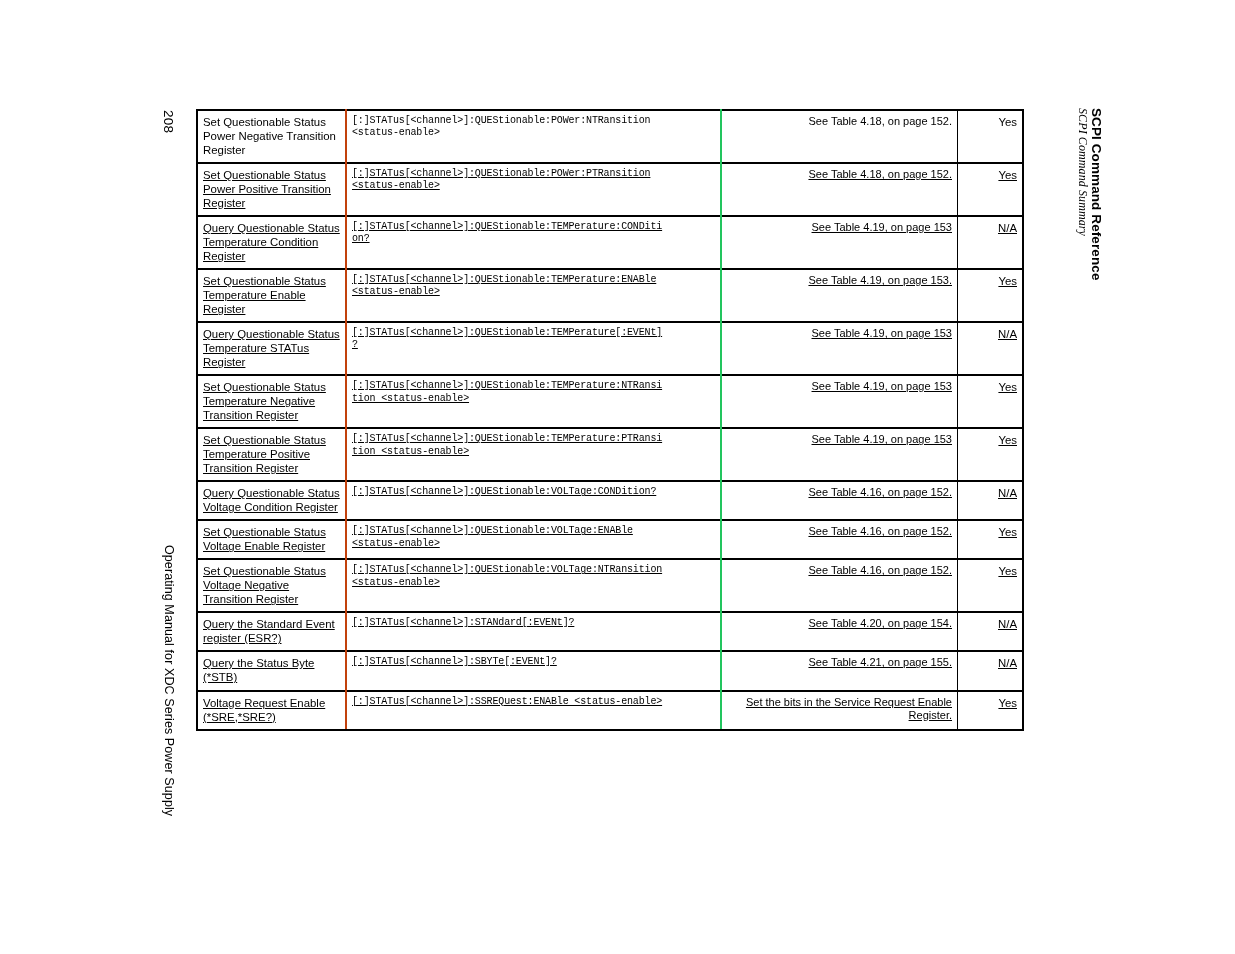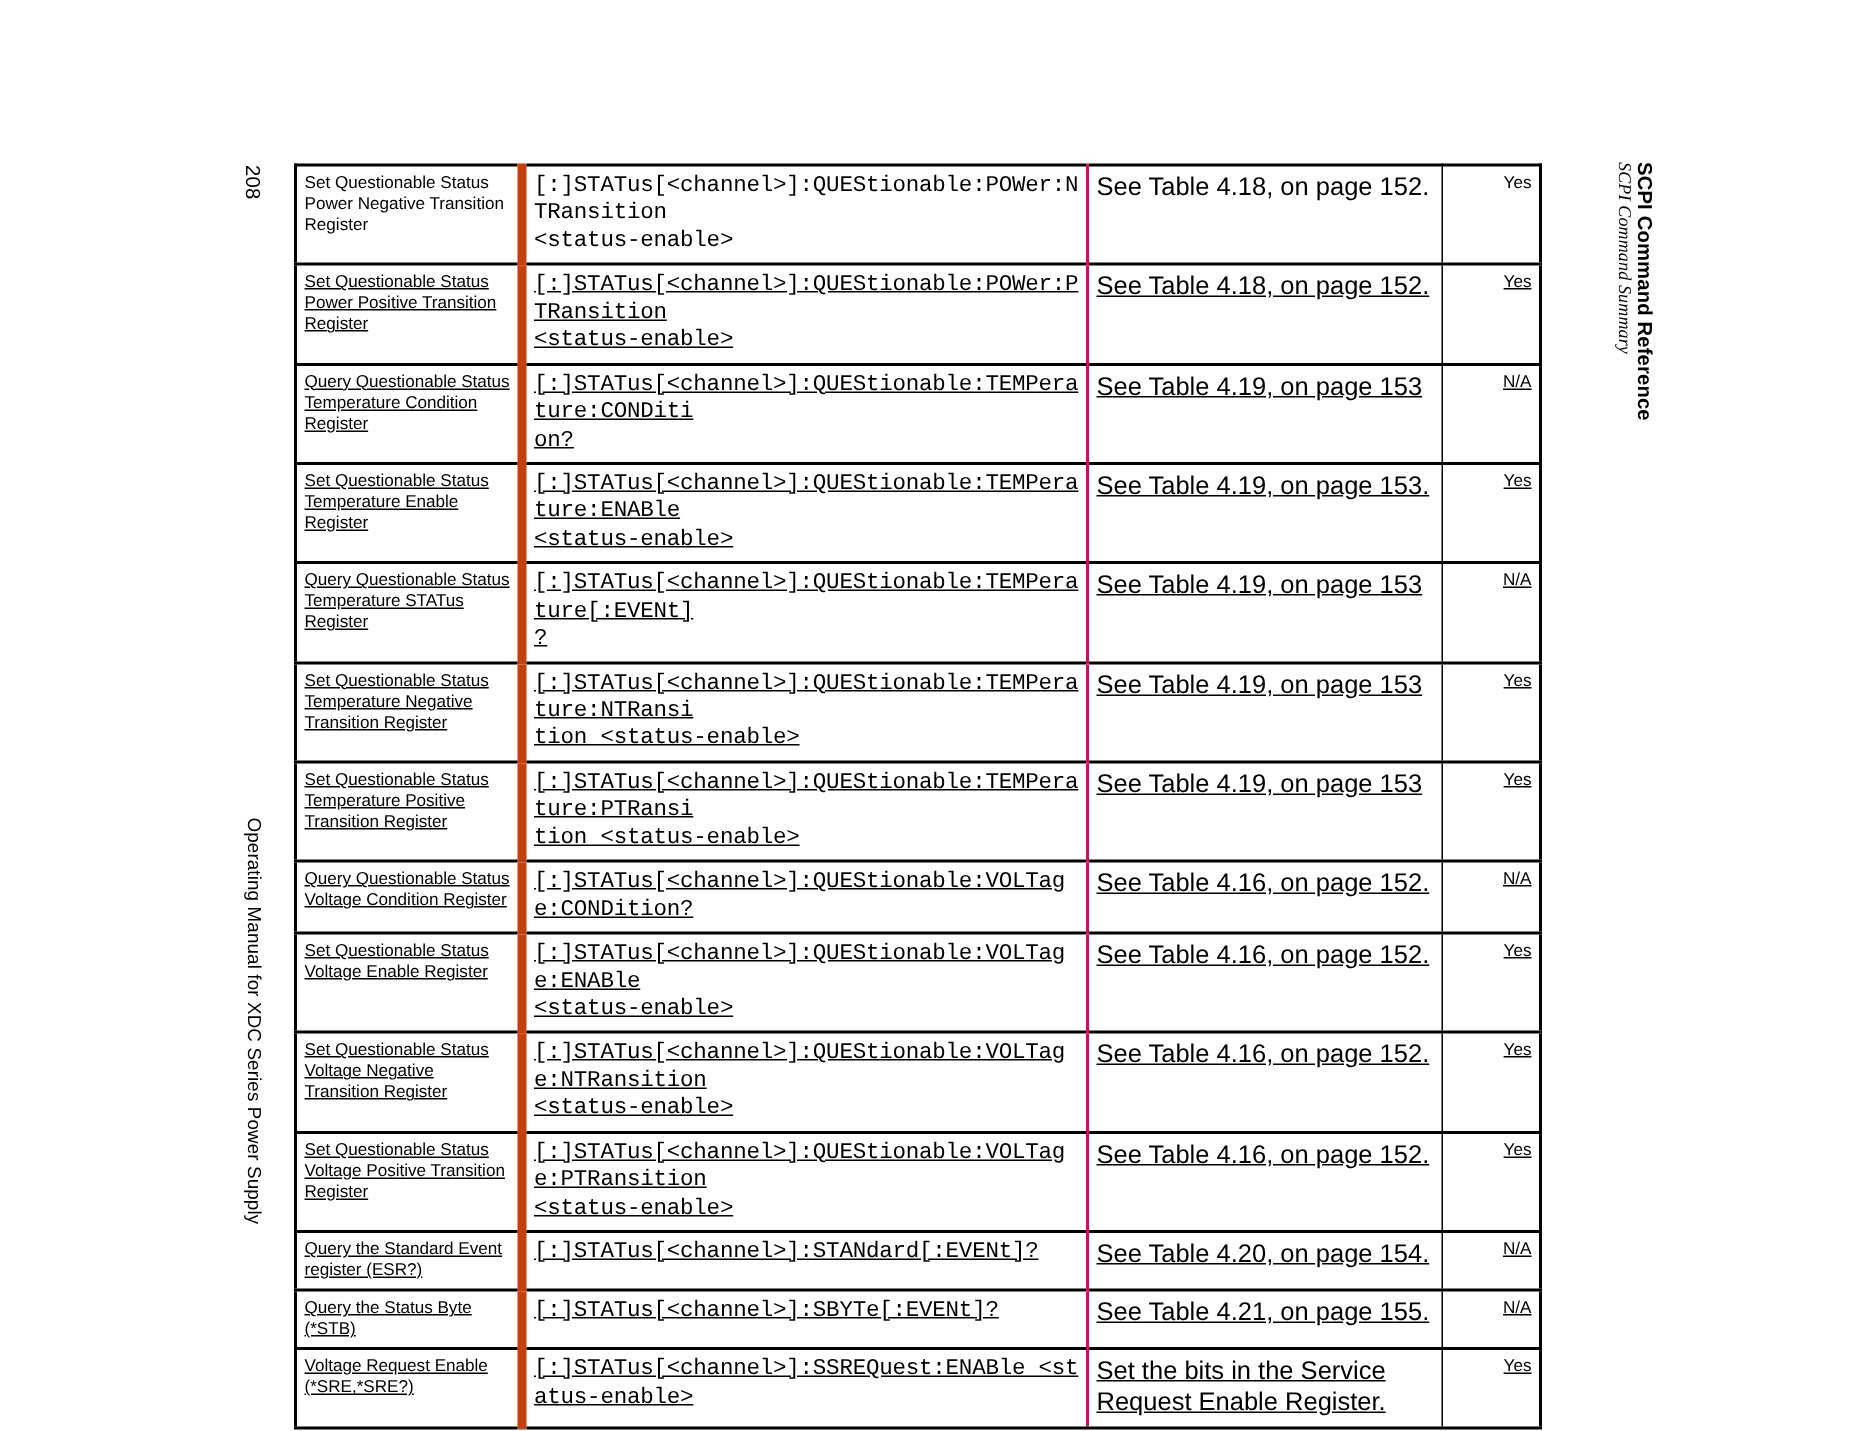--- a/index.html
+++ b/index.html
@@ -92,29 +92,30 @@
   .cmd-table tr:last-child > td {
     border-bottom: 2px solid #000;
   }
   .cmd-table td.col-desc {
     width: 137px;
     font-size: 11.4px;
   }
   .cmd-table td.col-syntax {
     width: 363px;
     font-family: "Liberation Mono", "DejaVu Sans Mono", monospace;
-    font-size: 15px;
+    font-size: 10px;
     letter-spacing: -0.15px;
-    border-left: 6px solid #c2410c;
+    border-left: 2px solid #c2410c;
     word-break: break-all;
   }
   .cmd-table td.col-ref {
     width: 225px;
-    font-size: 17px;
-    border-left: 2px solid #be185d;
+    font-size: 11px;
+    border-left: 2px solid #22c55e;
+    text-align: right;
   }
   .cmd-table td.col-err {
     width: 54px;
     font-size: 11.4px;
     text-align: right;
   }
   .syntax-line {
     display: block;
     white-space: pre-wrap;
   }
@@ -217,29 +218,20 @@
         <tr class="heavy-top">
           <td class="col-desc">Set Questionable Status Voltage Negative Transition Register</td>
           <td class="col-syntax">
             <span class="syntax-line">[:]STATus[&lt;channel&gt;]:QUEStionable:VOLTage:NTRansition</span>
             <span class="syntax-line">&lt;status-enable&gt;</span>
           </td>
           <td class="col-ref">See Table 4.16, on page 152.</td>
           <td class="col-err">Yes</td>
         </tr>
         <tr class="heavy-top">
-          <td class="col-desc">Set Questionable Status Voltage Positive Transition Register</td>
-          <td class="col-syntax">
-            <span class="syntax-line">[:]STATus[&lt;channel&gt;]:QUEStionable:VOLTage:PTRansition</span>
-            <span class="syntax-line">&lt;status-enable&gt;</span>
-          </td>
-          <td class="col-ref">See Table 4.16, on page 152.</td>
-          <td class="col-err">Yes</td>
-        </tr>
-        <tr class="heavy-top">
           <td class="col-desc">Query the Standard Event register (ESR?)</td>
           <td class="col-syntax">
             <span class="syntax-line">[:]STATus[&lt;channel&gt;]:STANdard[:EVENt]?</span>
           </td>
           <td class="col-ref">See Table 4.20, on page 154.</td>
           <td class="col-err">N/A</td>
         </tr>
         <tr class="heavy-top">
           <td class="col-desc">Query the Status Byte (*STB)</td>
           <td class="col-syntax">

